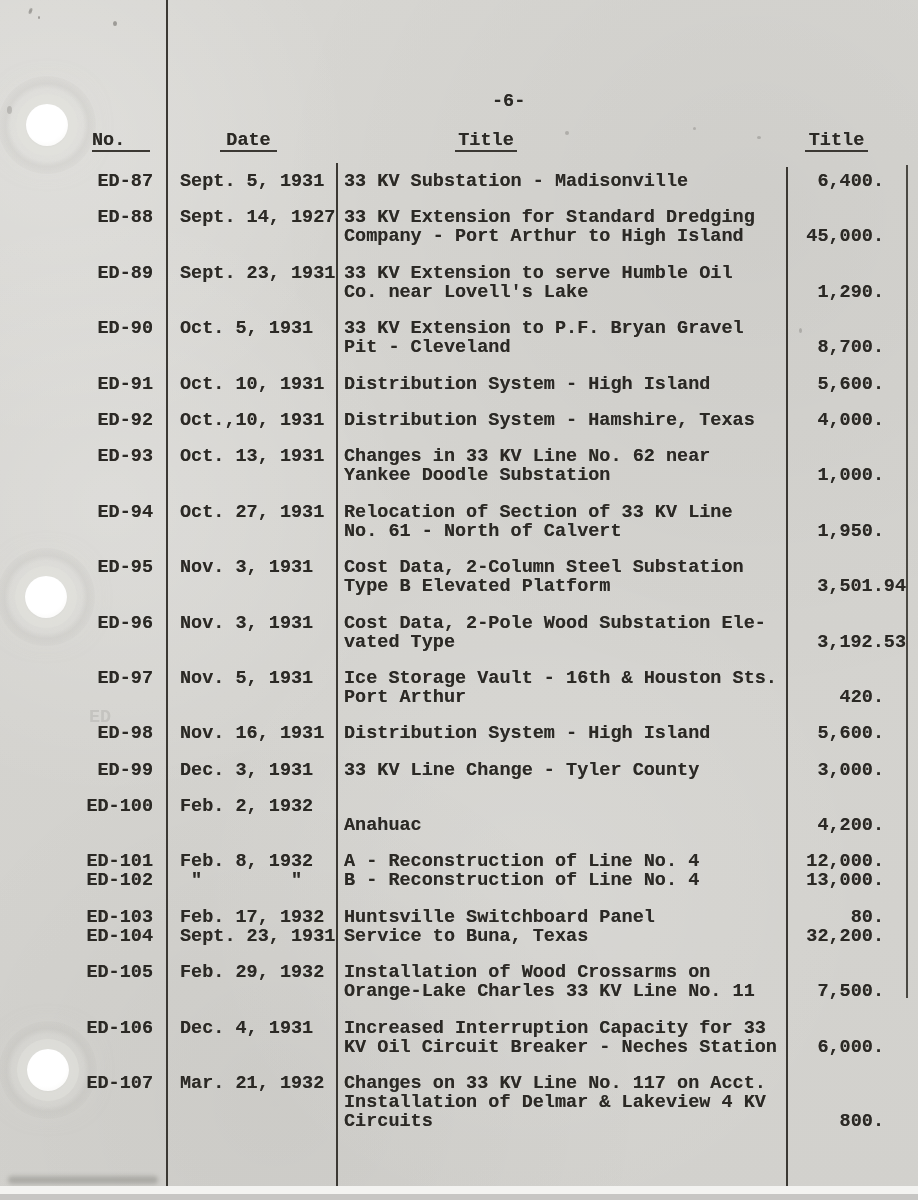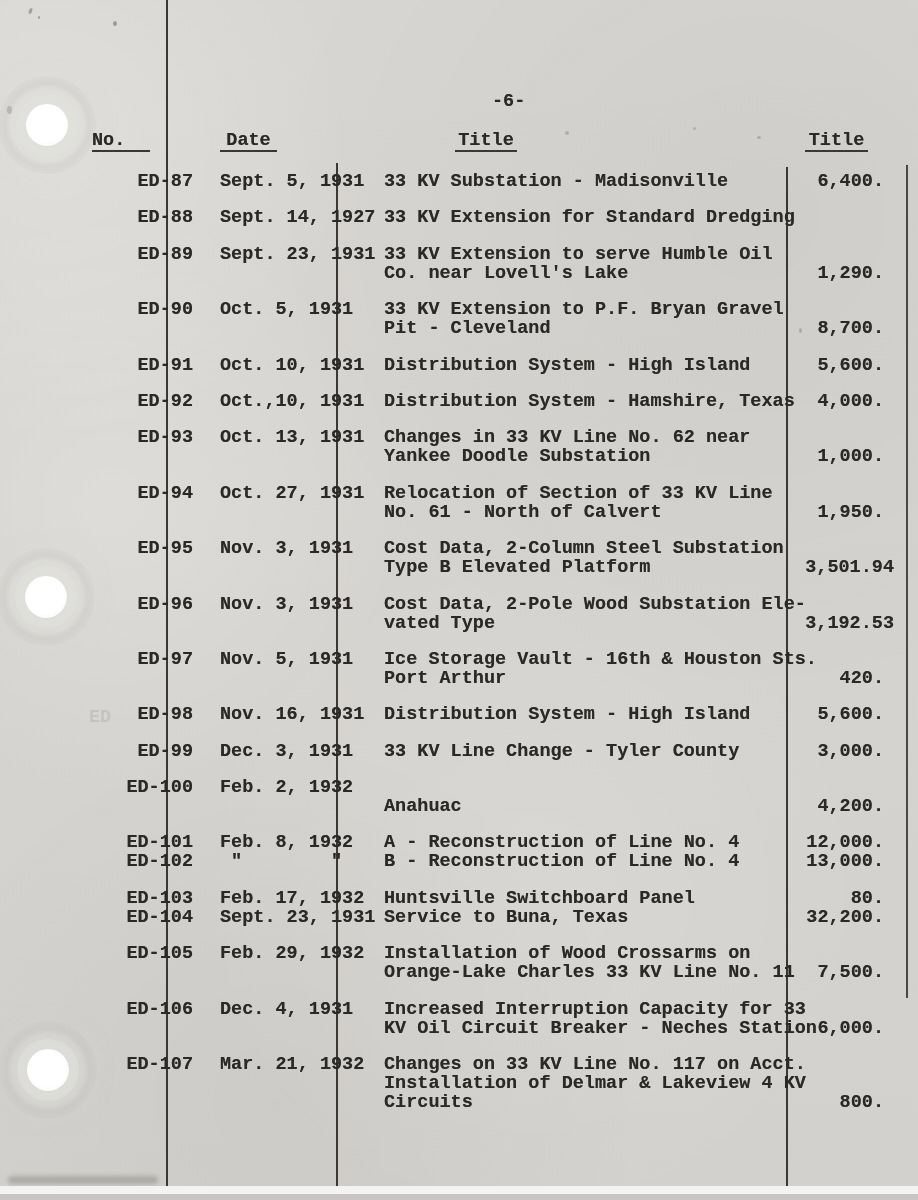--- a/index.html
+++ b/index.html
@@ -50,27 +50,27 @@
   
   .page-number{position:absolute;left:492px;top:92px;}
   .header-row{position:absolute;left:0;top:131px;width:918px;height:21px;}
   .hdr{position:absolute;border-bottom:2px solid var(--rule);height:19px;}
   .hdr-no{left:92px;width:58px;text-align:left;}
   .hdr-date{left:220px;width:57px;text-align:center;}
   .hdr-title{left:455px;width:62px;text-align:center;}
   .hdr-amount{left:805px;width:63px;text-align:center;}
   
   .table{position:absolute;left:0;top:172px;width:918px;}
-  .row{position:relative;margin-bottom:17.4px;padding-left:40px;}
+  .row{position:relative;margin-bottom:17.4px;}
   .tline{position:relative;height:19px;}
   .c-no{position:absolute;left:85px;width:68px;text-align:right;white-space:pre;}
   .c-date{position:absolute;left:180px;white-space:pre;text-align:center;}
   .c-title{position:absolute;left:344px;white-space:pre;}
   .c-amount{position:absolute;right:34px;white-space:pre;}
-  .c-amount.dec{right:24px;font-family:Liberation Mono, monospace;}
+  .c-amount.dec{right:12px;font-family:Liberation Mono, monospace;}
   
   .ghost{position:absolute;left:89px;top:708px;color:#c2c1bd;text-shadow:none;opacity:.85;}
   .speck{position:absolute;background:rgba(80,78,74,0.45);border-radius:50%;filter:blur(0.4px);}
   .sp1{left:113px;top:21px;width:4px;height:5px;}
   .sp2{left:29px;top:8px;width:3px;height:6px;transform:rotate(20deg);}
   .sp3{left:38px;top:16px;width:2px;height:3px;}
   .sp4{left:565px;top:131px;width:4px;height:4px;opacity:.6;}
   .sp5{left:693px;top:127px;width:3px;height:3px;opacity:.55;}
   .sp6{left:757px;top:136px;width:4px;height:3px;opacity:.6;}
   .sp7{left:7px;top:106px;width:5px;height:8px;opacity:.5;}
@@ -114,20 +114,24 @@
           <span class="c-title">33 KV Substation - Madisonville</span>
           <span class="c-amount">6,400.</span>
         </div>
       </div>
       <div class="row">
         <div class="tline">
           <span class="c-no">ED-88</span>
           <span class="c-date">Sept. 14, 1927</span>
           <span class="c-title">33 KV Extension for Standard Dredging</span>
         </div>
+        <div class="tline">
+          <span class="c-title">Company - Port Arthur to High Island</span>
+          <span class="c-amount">45,000.</span>
+        </div>
       </div>
       <div class="row">
         <div class="tline">
           <span class="c-no">ED-89</span>
           <span class="c-date">Sept. 23, 1931</span>
           <span class="c-title">33 KV Extension to serve Humble Oil</span>
         </div>
         <div class="tline">
           <span class="c-title">Co. near Lovell's Lake</span>
           <span class="c-amount">1,290.</span>

